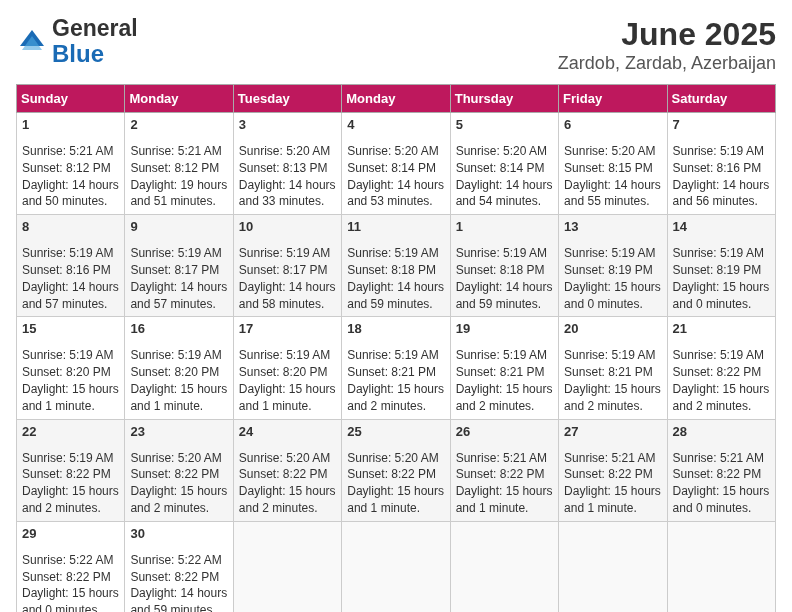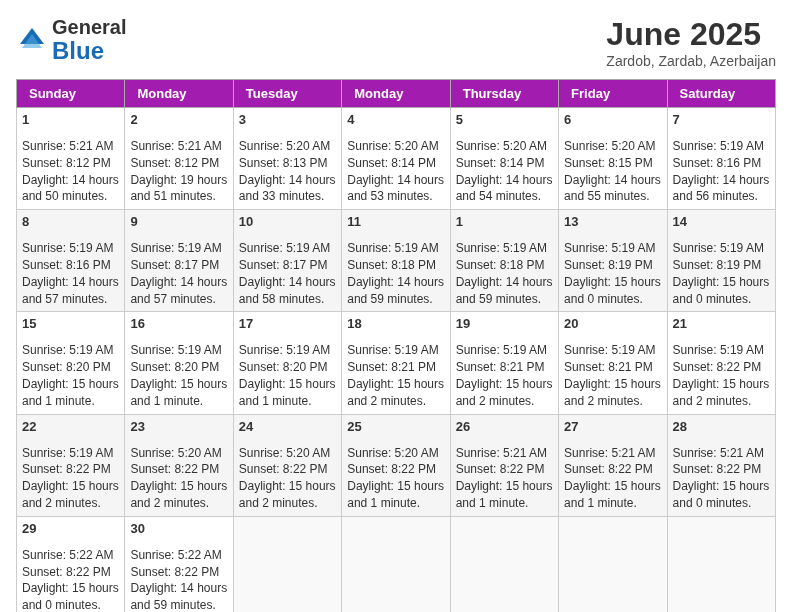--- a/index.html
+++ b/index.html
@@ -19,56 +19,57 @@
     .logo {
       display: flex;
       align-items: center;
     }
     .logo-text {
       display: flex;
       flex-direction: column;
       line-height: 1.1;
     }
     .logo-general {
-      font-size: 20px;
+      font-size: 23px;
       font-weight: bold;
       color: #333;
     }
     .logo-blue {
       font-size: 24px;
       font-weight: bold;
       color: #1a6bb5;
     }
     .logo-icon {
       width: 32px;
       height: 32px;
       margin-right: 4px;
     }
     .title-area {
+      text-align: right;
     }
     .month-title {
       font-size: 32px;
       font-weight: bold;
       color: #333;
     }
     .location {
-      font-size: 14px;
+      font-size: 18px;
       color: #555;
     }
     .calendar {
       width: 100%;
       border-collapse: collapse;
       table-layout: fixed;
     }
     .calendar thead tr th {
-      background-color: #a21caf;
+      background-color: #be185d;
       color: #fff;
       font-size: 13px;
       font-weight: bold;
-      padding: 6px 12px;
+      padding: 6px 4px;
       text-align: left;
       border: 1px solid #aaa;
     }
     .calendar tbody tr td {
       border: 1px solid #ccc;
       vertical-align: top;
       padding: 4px 5px;
       font-size: 10.5px;
       color: #333;
       background: #fff;

